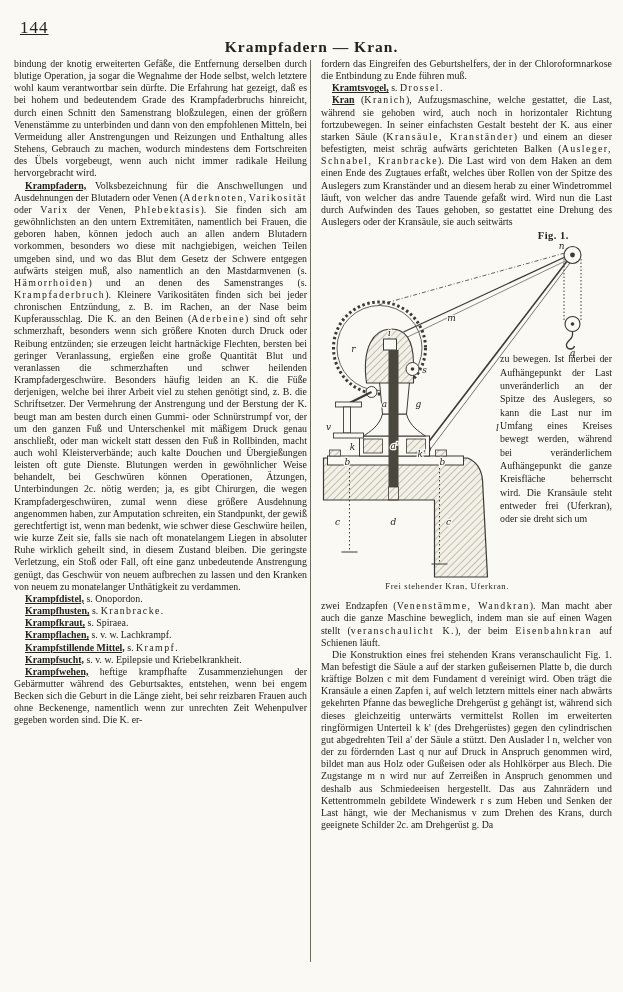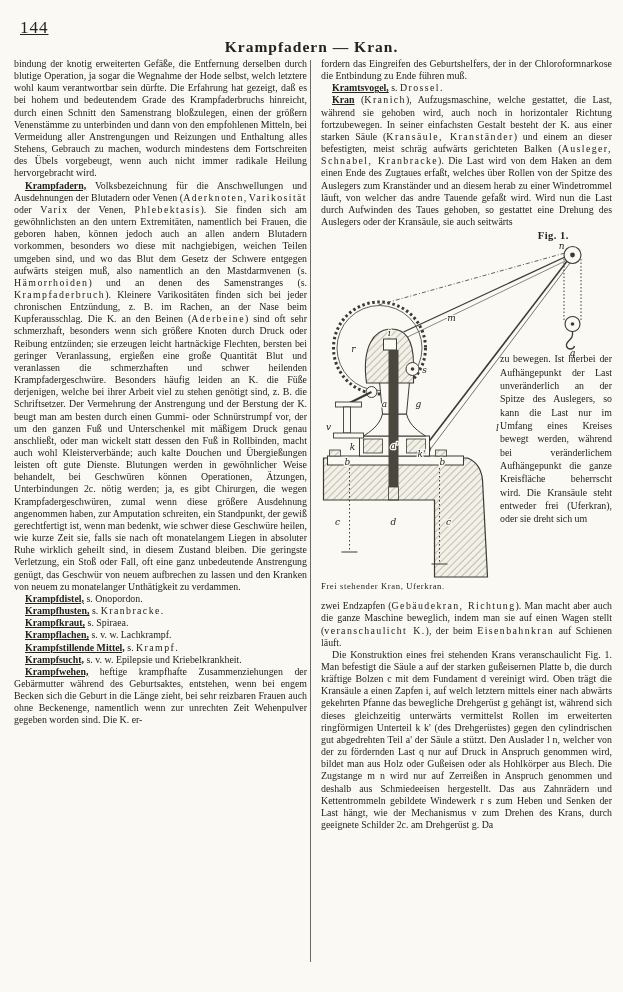--- a/index.html
+++ b/index.html
@@ -17,21 +17,21 @@
   .col-right{left:321px;width:291px;}
   .divider{position:absolute;left:310px;top:60px;height:902px;width:1px;background:#6d6a60;}
   .para{margin:0;}
   .para.ind{text-indent:11px;}
   .bold{font-weight:bold;text-decoration:underline;}
   .spaced{letter-spacing:1.4px;}
   .figure-block{position:relative;width:291px;height:372px;}
   .fig-label{position:absolute;top:2px;left:0;width:248px;text-align:right;
     font-size:10.5px;font-weight:bold;letter-spacing:.5px;}
   .crane-svg{position:absolute;top:14px;left:0;}
-  .fig-caption{position:absolute;top:352px;left:0;width:188px;text-align:left;
+  .fig-caption{position:absolute;top:352px;left:0;width:188px;text-align:right;
     font-size:8.6px;letter-spacing:.6px;}
   .side-text{position:absolute;left:179px;top:124px;width:112px;
     font-size:9.9px;line-height:13.35px;text-align:justify;}
   .lbl{font:italic 9px "DejaVu Serif",serif;fill:#26231d;
     paint-order:stroke;stroke:#fbf9f3;stroke-width:2.5px;stroke-linejoin:round;}
   .ink{stroke:#3c3a34;}
 </style>
 </head>
 <body>
 
@@ -150,16 +150,16 @@
       <text class="lbl" x="127" y="283" text-anchor="middle">c</text>
     </svg>
 
     <div class="side-text">
         <p class="para"><span>zu bewegen. Ist hierbei der Aufhängepunkt der Last unveränderlich an der Spitze des Auslegers, so kann die Last nur im Umfang eines Kreises bewegt werden, während bei veränderlichem Aufhängepunkt die ganze Kreisfläche beherrscht wird. Die Kransäule steht entweder frei (Uferkran), oder sie dreht sich um</span></p>
       </div>
     <div class="fig-caption">Frei stehender Kran, Uferkran.</div>
   </div>
 
   <div>
-      <p class="para"><span>zwei Endzapfen (</span><span class="spaced">Gebäudekran, Richtung</span><span>). Man macht aber auch die ganze Maschine beweglich, indem man sie auf einen Wagen stellt (</span><span class="spaced">veranschaulicht K.</span><span>), der beim </span><span class="spaced">Eisenbahnkran</span><span> auf Schienen läuft.</span></p>
+      <p class="para"><span>zwei Endzapfen (</span><span class="spaced">Venenstämme, Wandkran</span><span>). Man macht aber auch die ganze Maschine beweglich, indem man sie auf einen Wagen stellt (</span><span class="spaced">veranschaulicht K.</span><span>), der beim </span><span class="spaced">Eisenbahnkran</span><span> auf Schienen läuft.</span></p>
       <p class="para ind"><span>Die Konstruktion eines frei stehenden Krans veranschaulicht Fig. 1. Man befestigt die Säule a auf der starken gußeisernen Platte b, die durch kräftige Bolzen c mit dem Fundament d vereinigt wird. Oben trägt die Kransäule a einen Zapfen i, auf welch letztern mittels einer nach abwärts gekehrten Pfanne das bewegliche Drehgerüst g gehängt ist, während sich dieses gleichzeitig unterwärts vermittelst Rollen im erweiterten ringförmigen Unterteil k k' (des Drehgerüstes) gegen den cylindrischen gut abgedrehten Teil a' der Säule a stützt. Den Auslader l n, welcher von der zu fördernden Last q nur auf Druck in Anspruch genommen wird, bildet man aus Holz oder Gußeisen oder als Hohlkörper aus Blech. Die Zugstange m n wird nur auf Zerreißen in Anspruch genommen und deshalb aus Schmiedeeisen hergestellt. Das aus Zahnrädern und Kettentrommeln gebildete Windewerk r s zum Heben und Senken der Last hängt, wie der Mechanismus v zum Drehen des Krans, durch geeignete Schilder 2c. am Drehgerüst g. Da</span></p>
     </div>
 </div>
 
 </body></html>

